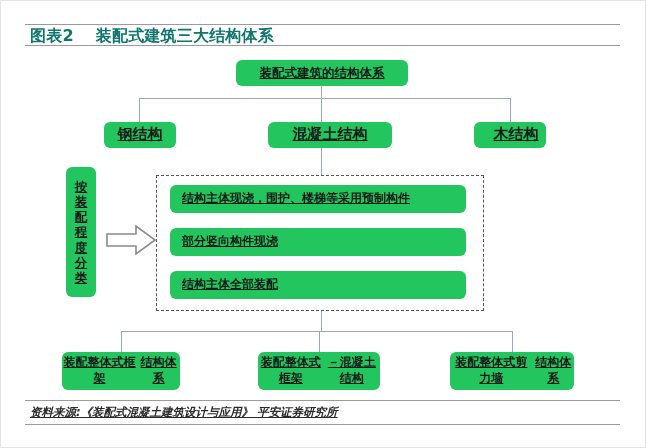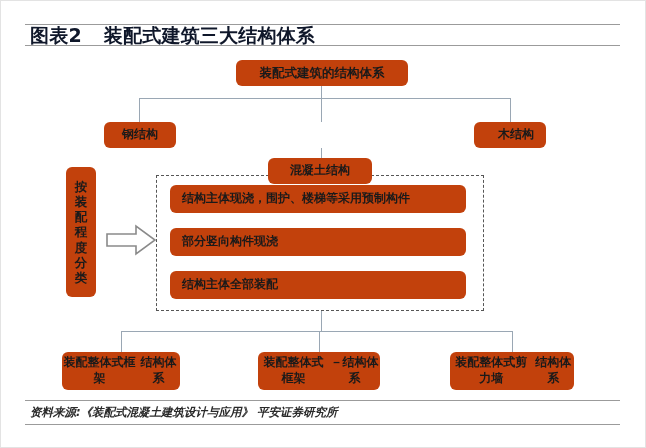--- a/index.html
+++ b/index.html
@@ -29,69 +29,71 @@
   }
   .rule.top { top: 24px; }
   .rule.bottom { top: 45px; height: 1px; background: #9b9b9b; }
 
   #figure-title {
     position: absolute;
     left: 30px;
     top: 26px;
     height: 19px;
     line-height: 19px;
-    font-size: 19px;
+    font-size: 16px;
     font-weight: bold;
     letter-spacing: 0.2px;
     white-space: nowrap;
-    color: #0f172a;
+    color: #0f766e;
   }
   #figure-title .title-num { margin-right: 22px; }
 
   
   .rule.foot-top { top: 400px; }
   .rule.foot-bottom { top: 424px; }
   #figure-source {
     position: absolute;
     left: 30px;
     top: 403px;
     height: 19px;
     line-height: 19px;
     font-size: 11.5px;
     font-style: italic;
     font-weight: bold;
     color: #2a2a2a;
     white-space: nowrap;
+    text-decoration: underline;
   }
 
   
   .node {
     position: absolute;
     box-sizing: border-box;
-    background: #c2410c;
+    background: #22c55e;
     border-radius: 6px;
     color: #1a1a1a;
     font-weight: bold;
     display: flex;
     align-items: center;
     justify-content: center;
     text-align: center;
     line-height: 1.28;
     z-index: 3;
+    text-decoration: underline;
   }
 
   #node-root {
     left: 236px; top: 60px;
     width: 172px; height: 26px;
     font-size: 12.5px;
   }
 
-  .node-type { height: 26px; font-size: 12px; }
+  .node-type { height: 26px; font-size: 15px; }
   #node-steel    { left: 104px;  top: 122px; width: 72px; }
-  #node-concrete { left: 268px;  top: 122px; width: 104px; margin-top: 36px; }
+  #node-concrete { left: 268px;  top: 122px; width: 124px; }
   #node-wood     { left: 474px;  top: 122px; width: 72px; padding-left: 12px; }
 
   
   #node-classify {
     left: 66px; top: 167px;
     width: 30px; height: 130px;
     font-size: 12.5px;
     flex-direction: column;
     justify-content: center;
     line-height: 1.22;
@@ -220,21 +222,21 @@
 
   <div class="node node-degree" id="node-degree-3">结构主体全部装配</div>
 
   <div class="node node-system" id="node-sys-1">
     <span>装配整体式框架</span>
     <span>结构体系</span>
   </div>
 
   <div class="node node-system" id="node-sys-2">
     <span>装配整体式框架</span>
-    <span>－结构体系</span>
+    <span>－混凝土结构</span>
   </div>
 
   <div class="node node-system" id="node-sys-3">
     <span>装配整体式剪力墙</span>
     <span>结构体系</span>
   </div>
 
   <div class="rule foot-top"></div>
   <div id="figure-source">资料来源:《装配式混凝土建筑设计与应用》 平安证券研究所</div>
   <div class="rule foot-bottom"></div>

